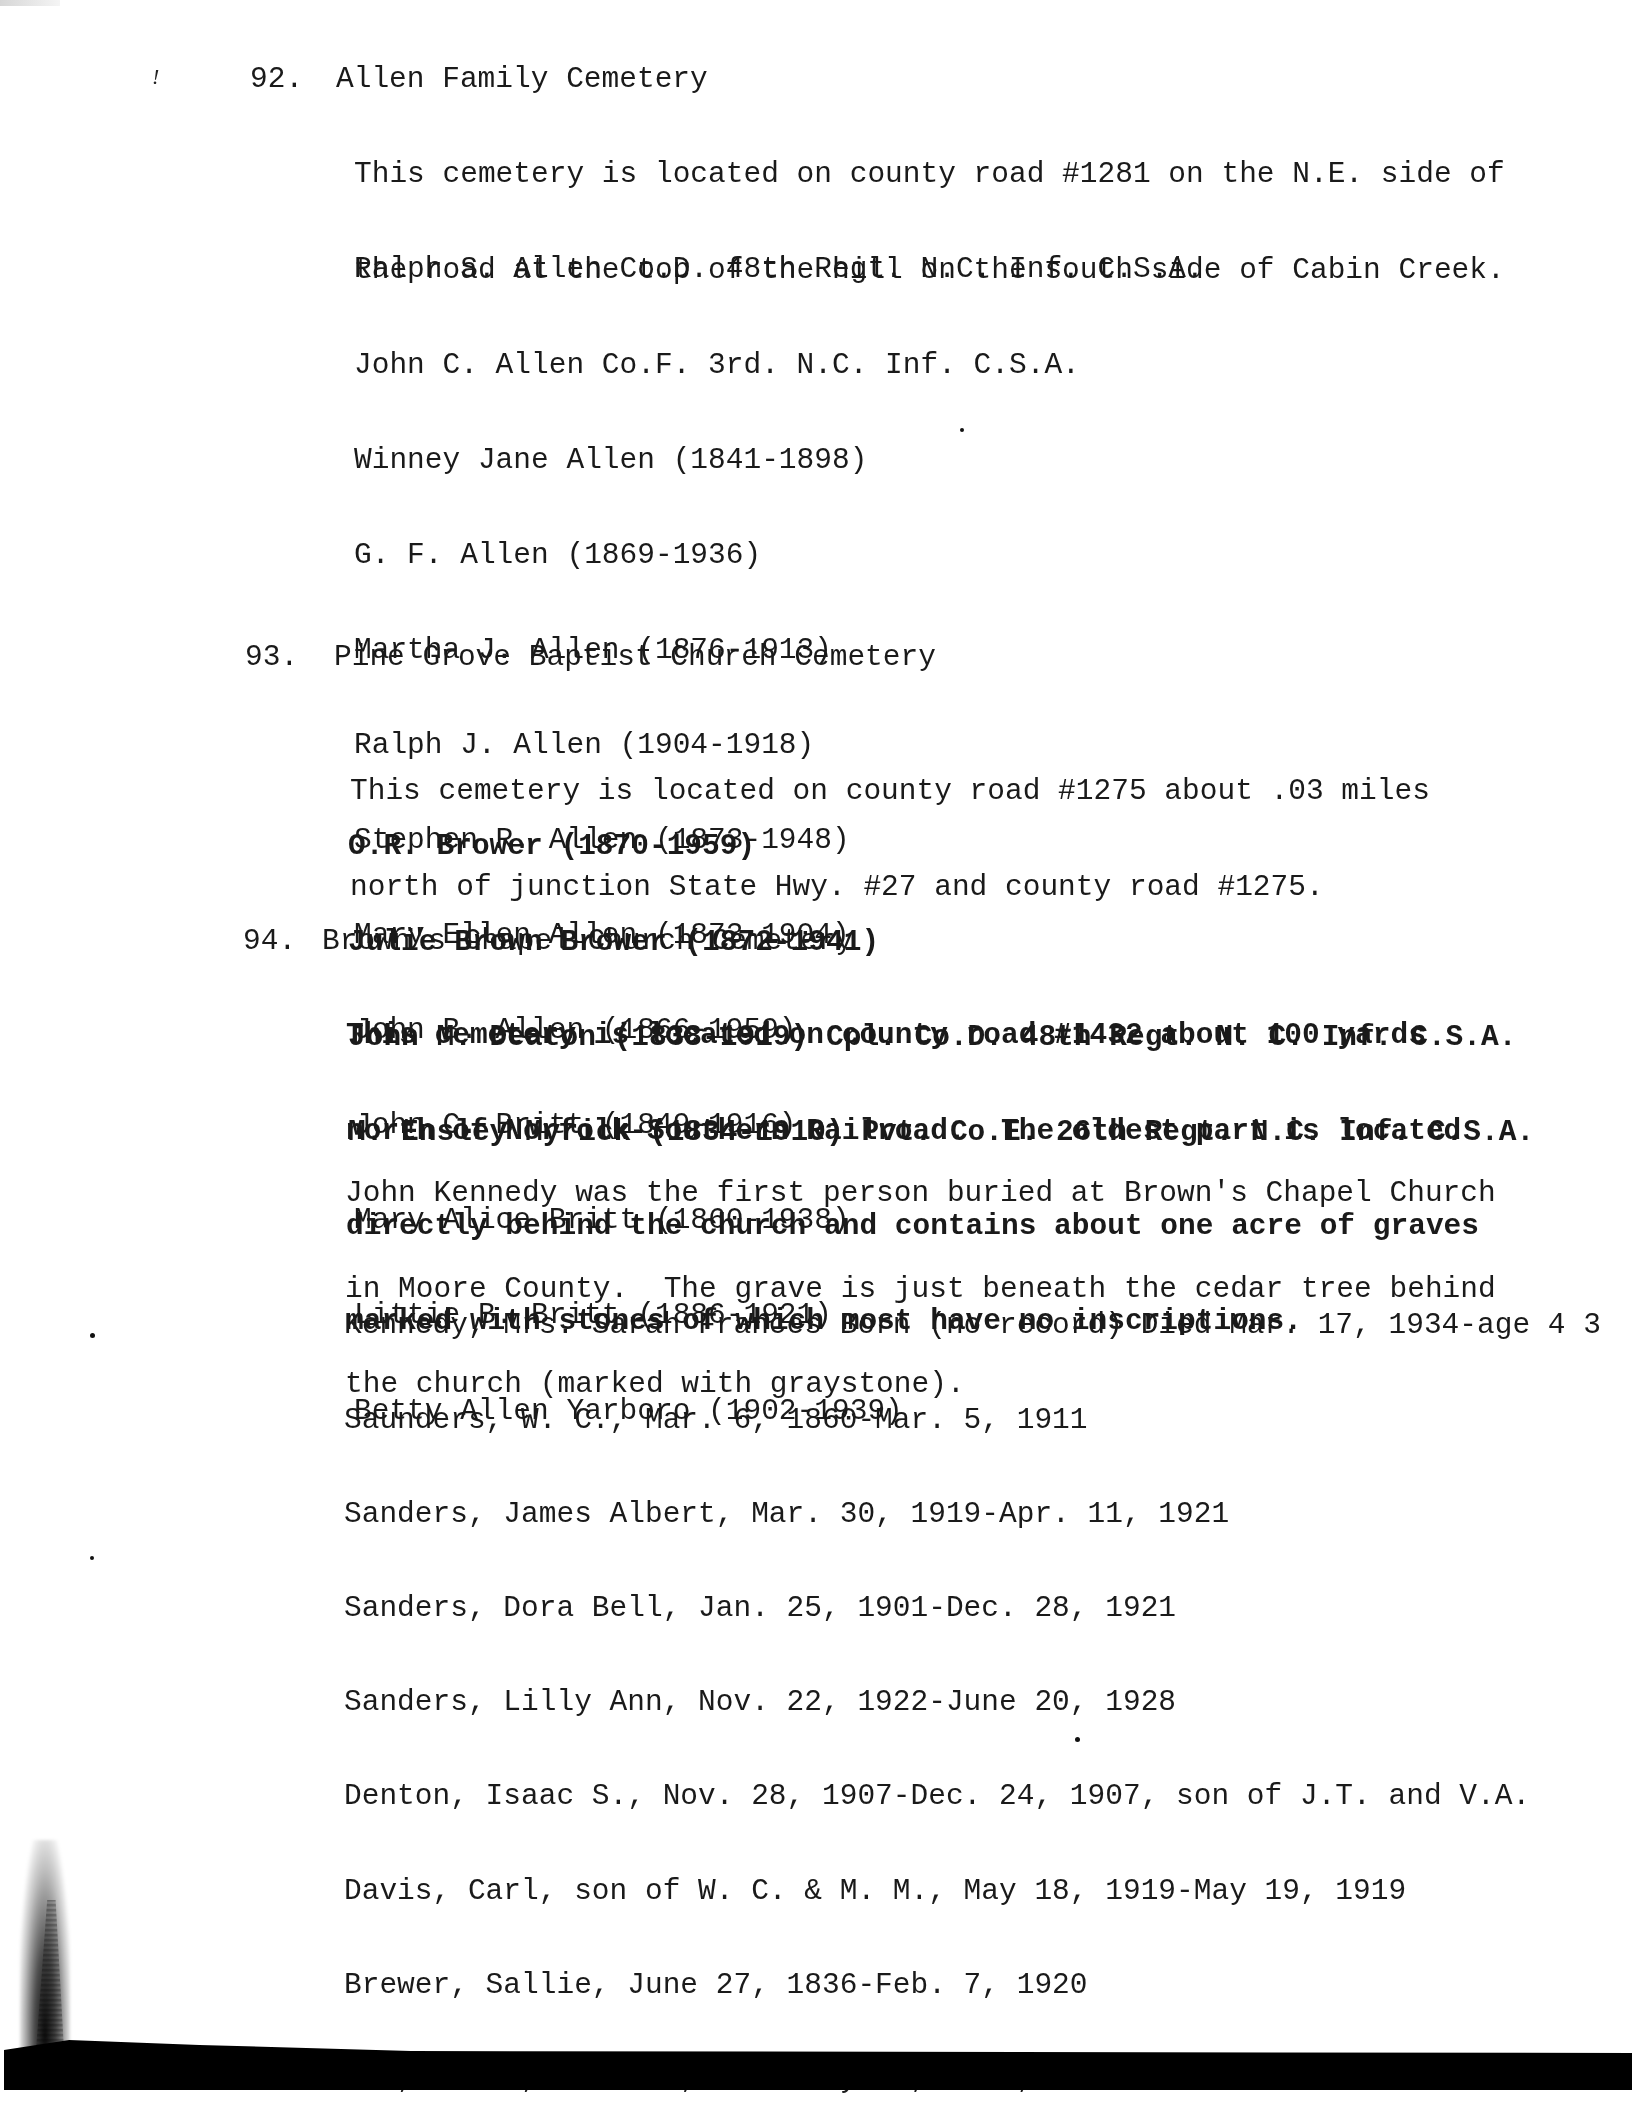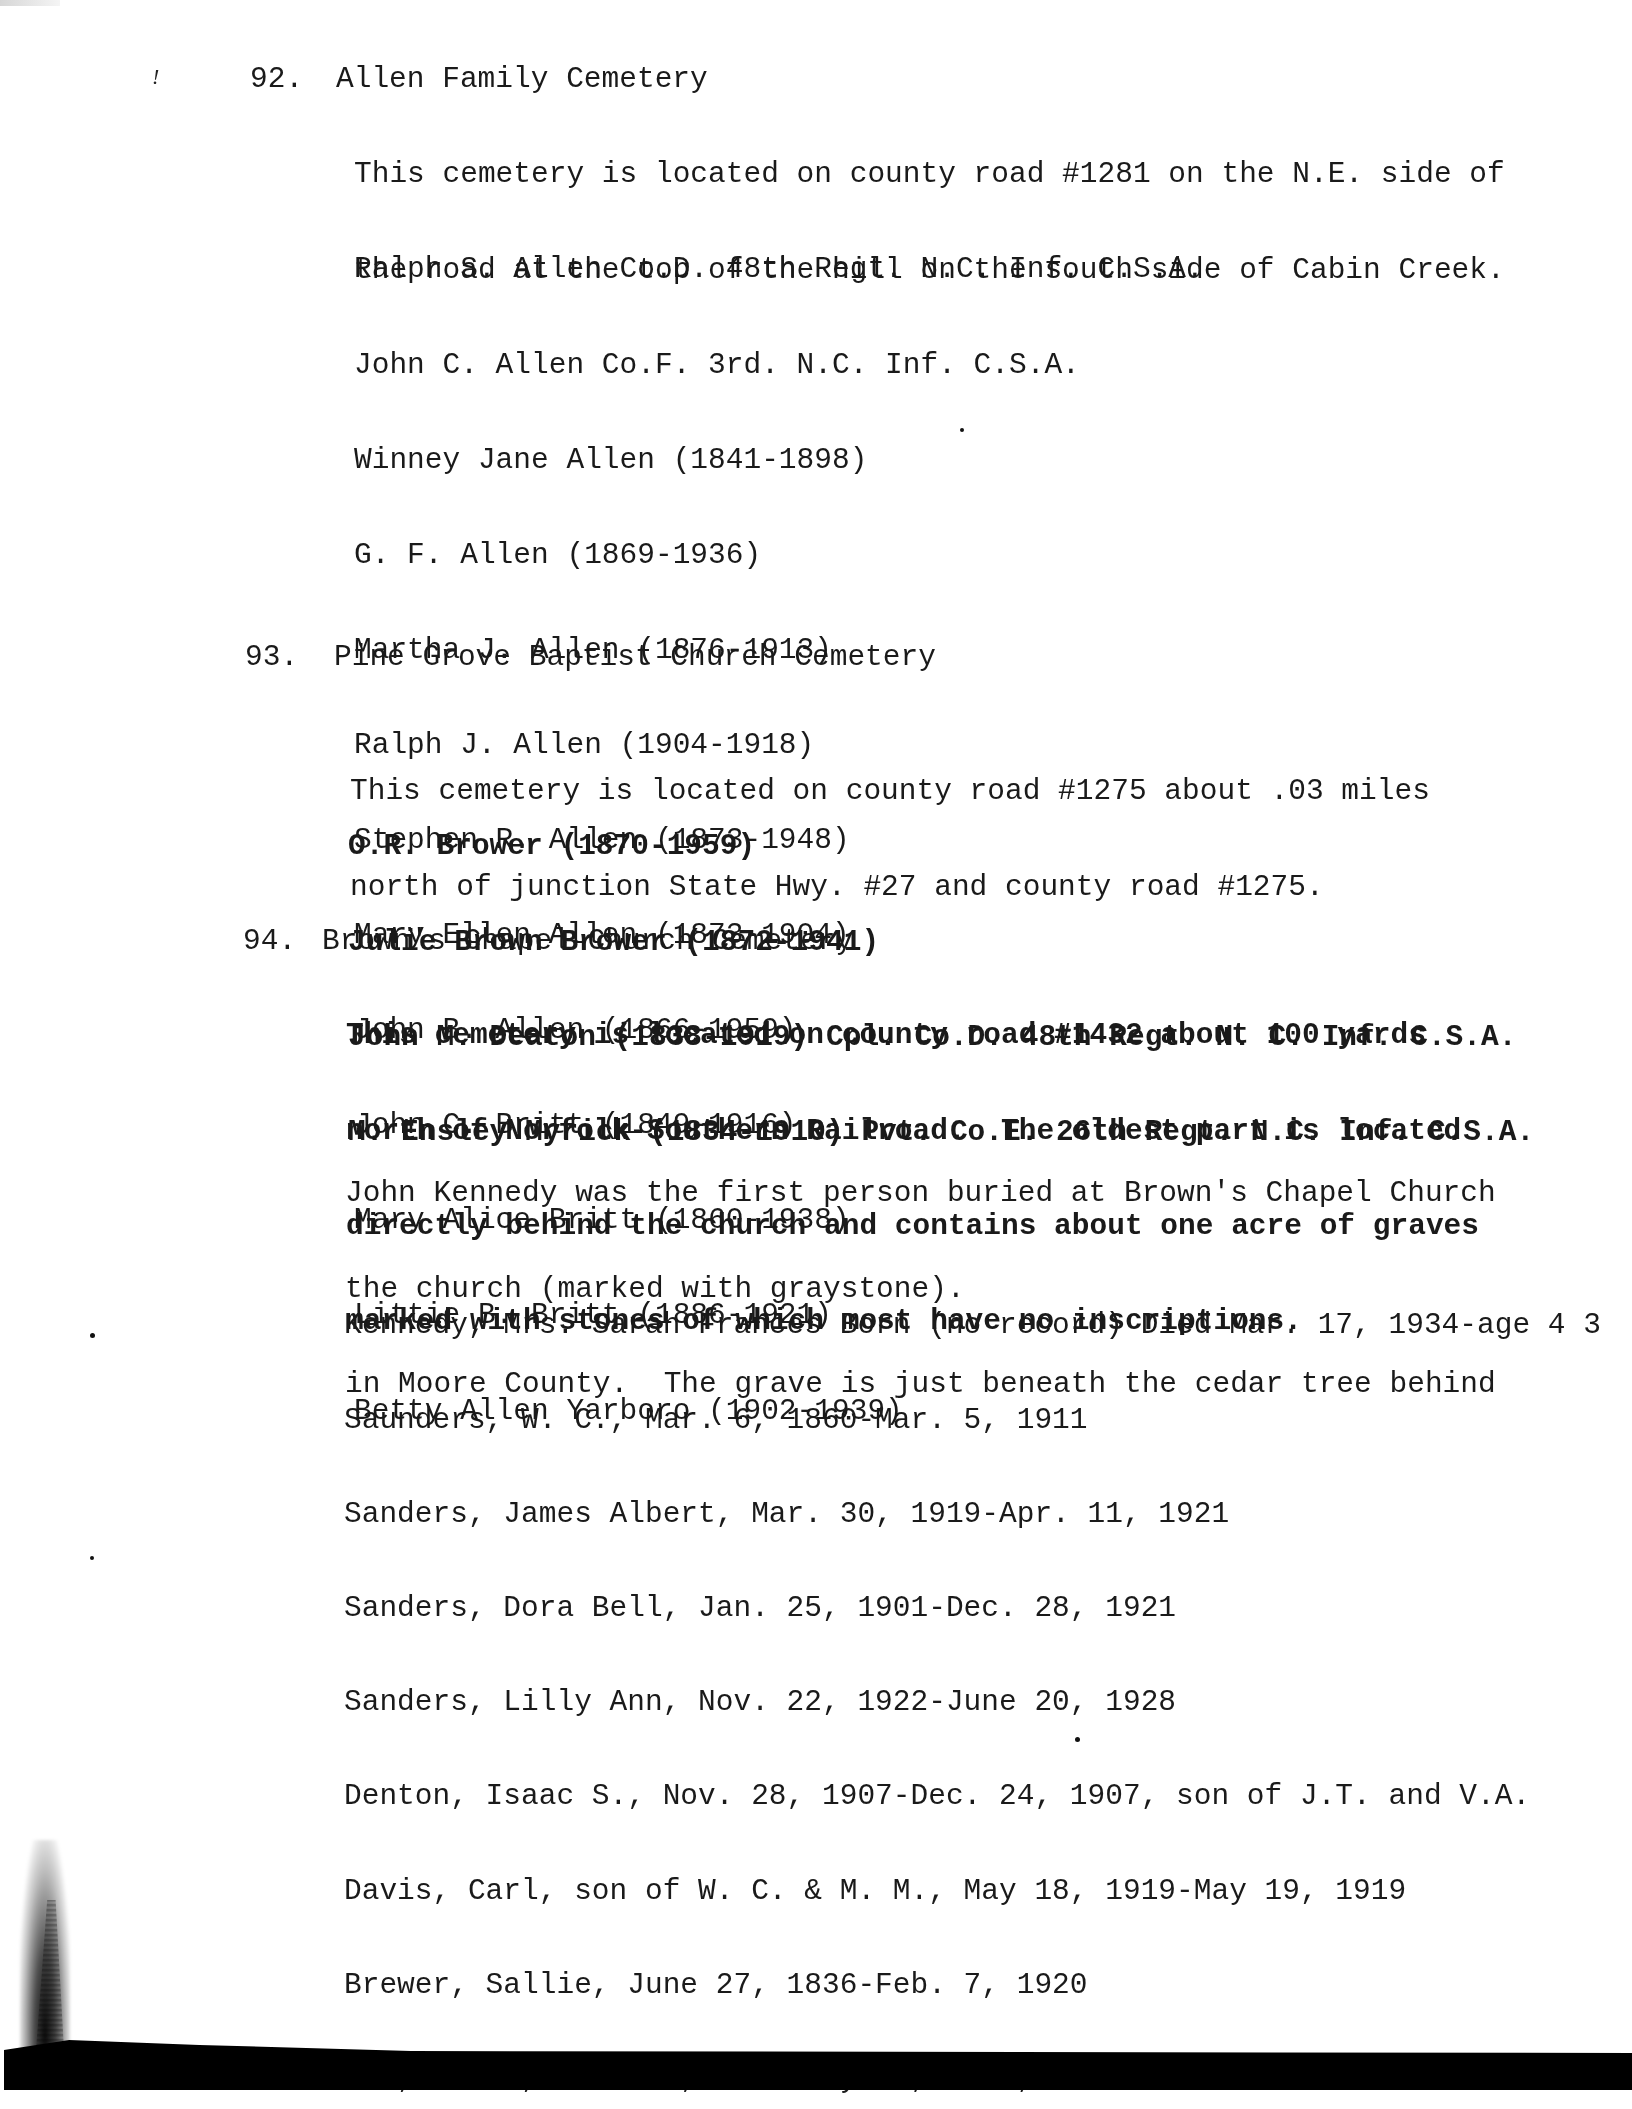--- a/index.html
+++ b/index.html
@@ -87,22 +87,22 @@
     <span class="abs mono" style="left:215px; top:926px;">94.</span>
     <span class="abs mono" style="left:294px; top:926px;">Brown's Chapel Church Cemetery</span>
     <div class="abs mono" style="left:318px; top:957px;font-weight:bold;">
       <span class="line">This cemetery is located on county road #1432 about 100 yards</span>
       <span class="line">north of Norfolk-Southern Railroad.  The oldest part is located</span>
       <span class="line">directly behind the church and contains about one acre of graves</span>
       <span class="line">marked with stones of which most have no inscriptions.</span>
     </div>
     <div class="abs mono" style="left:317px; top:1115px;">
       <span class="line">John Kennedy was the first person buried at Brown's Chapel Church</span>
+      <span class="line">in Moore County.  The grave is just beneath the cedar tree behind</span>
       <span class="line">the church (marked with graystone).</span>
-      <span class="line">in Moore County.  The grave is just beneath the cedar tree behind</span>
     </div>
     <div class="abs mono list94" style="left:316px; top:1247px;">
       <span class="line">Kennedy, Mrs. Sarah Frances Born (no record) Died Mar. 17, 1934-age 4 3</span>
       <span class="line">Saunders, W. C., Mar. 6, 1860-Mar. 5, 1911</span>
       <span class="line">Sanders, James Albert, Mar. 30, 1919-Apr. 11, 1921</span>
       <span class="line">Sanders, Dora Bell, Jan. 25, 1901-Dec. 28, 1921</span>
       <span class="line">Sanders, Lilly Ann, Nov. 22, 1922-June 20, 1928</span>
       <span class="line">Denton, Isaac S., Nov. 28, 1907-Dec. 24, 1907, son of J.T. and V.A.</span>
       <span class="line">Davis, Carl, son of W. C. &amp; M. M., May 18, 1919-May 19, 1919</span>
       <span class="line">Brewer, Sallie, June 27, 1836-Feb. 7, 1920</span>

